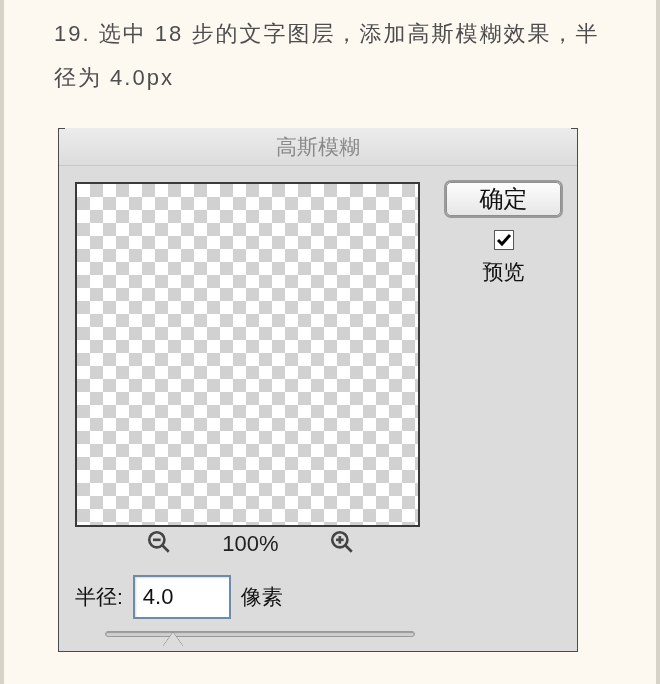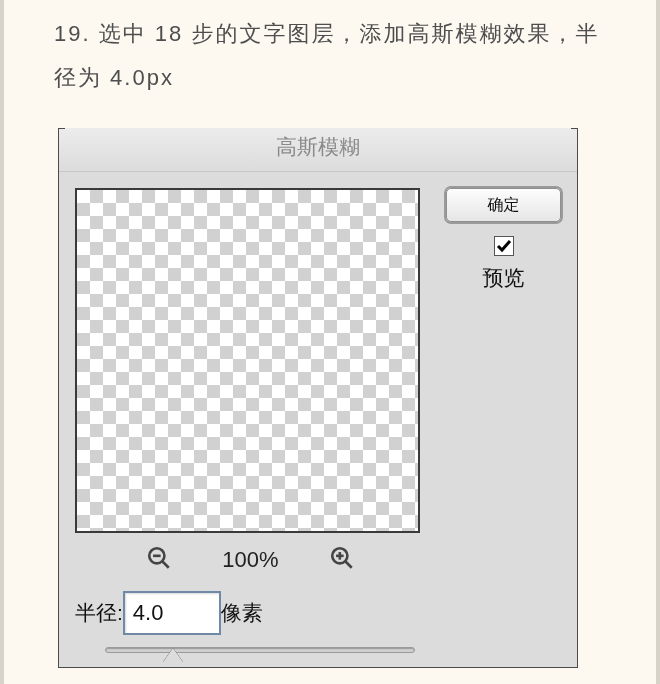--- a/index.html
+++ b/index.html
@@ -20,21 +20,21 @@
     }
     .dialog {
       width: 520px;
       margin-left: 4px;
       background: #dcdcdc;
       border: 1px solid #4b4b4b;
       border-top: none;
       position: relative;
     }
     .titlebar {
-      height: 44px;
+      height: 38px;
       background: linear-gradient(#ececec,#dcdcdc);
       text-align: center;
       color: #8a8a8a;
       font-size: 21px;
       line-height: 38px;
       border-bottom: 1px solid #c7c7c7;
       position: relative;
     }
     .titlebar::before, .titlebar::after {
       content:""; position:absolute; top:0; width:6px; height:6px;
@@ -54,27 +54,27 @@
       background-image:
         linear-gradient(45deg,#d1d1d1 25%,transparent 25%),
         linear-gradient(-45deg,#d1d1d1 25%,transparent 25%),
         linear-gradient(45deg,transparent 75%,#d1d1d1 75%),
         linear-gradient(-45deg,transparent 75%,#d1d1d1 75%);
       background-size: 26px 26px;
       background-position: 0 0, 0 13px, 13px -13px, -13px 0;
     }
     .zoomrow {
       display:flex; align-items:center; justify-content:center;
-      gap: 50px; margin-top: 10px; height: 34px;
+      gap: 50px; height: 34px;
     }
     .zoom-icon svg { width:26px; height:26px; stroke:#444; stroke-width:2.4; fill:none; }
     .zoomlevel { font-size:22px; color:#222; }
 
     .radiusrow {
-      display:flex; align-items:center; 
+      display:flex; align-items:center; gap:10px;
       margin: 14px 0 6px 0; font-size:21px; color:#111;
     }
     .radius-input {
       width: 98px; height: 44px;
       border: 2px solid #6e8aa6;
       background:#fff; color:#111;
       font-size: 22px;
       padding: 0 8px;
       box-shadow: inset 1px 1px 2px rgba(0,0,0,.15);
     }
@@ -98,21 +98,21 @@
       border-right:10px solid transparent;
       border-bottom:14px solid #dcdcdc;
       filter: drop-shadow(0 0 0.5px #555) drop-shadow(0 0 0.5px #555);
     }
 
     .btn {
       display:block; width: 115px; height:34px;
       background: linear-gradient(#fdfdfd,#e6e6e6);
       border:1px solid #8f8f8f;
       border-radius:5px;
-      font-size:16px; color:#111;
+      font-size:24px; color:#111;
       margin-bottom: 14px;
       cursor:pointer;
     }
     .btn.default { box-shadow: 0 0 0 2px #9a9a9a; }
     .cbrow { display:flex; align-items:center; gap:8px; margin-top:4px;flex-direction:column; }
     .cb {
       width:20px; height:20px;
       border:1.5px solid #555;
       background:#fff;
       display:flex; align-items:center; justify-content:center;

